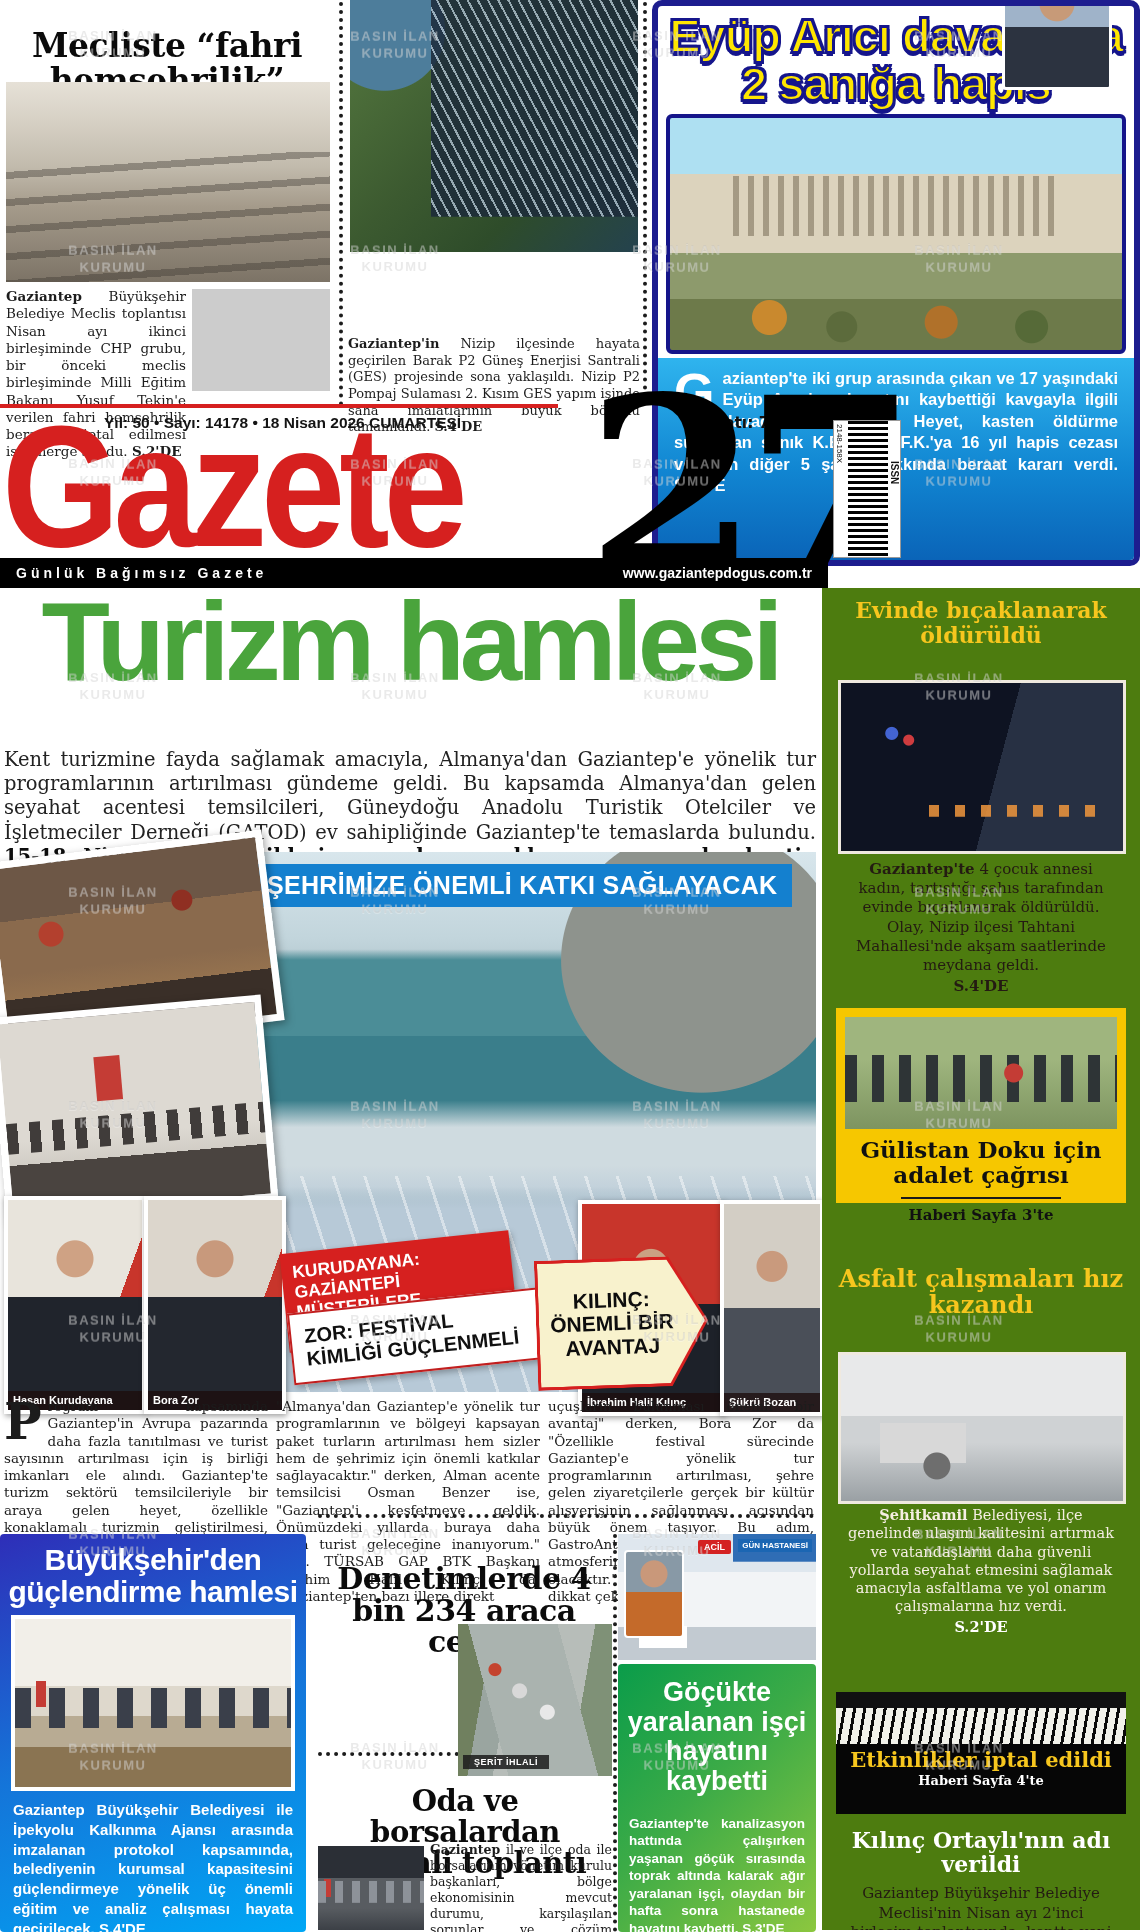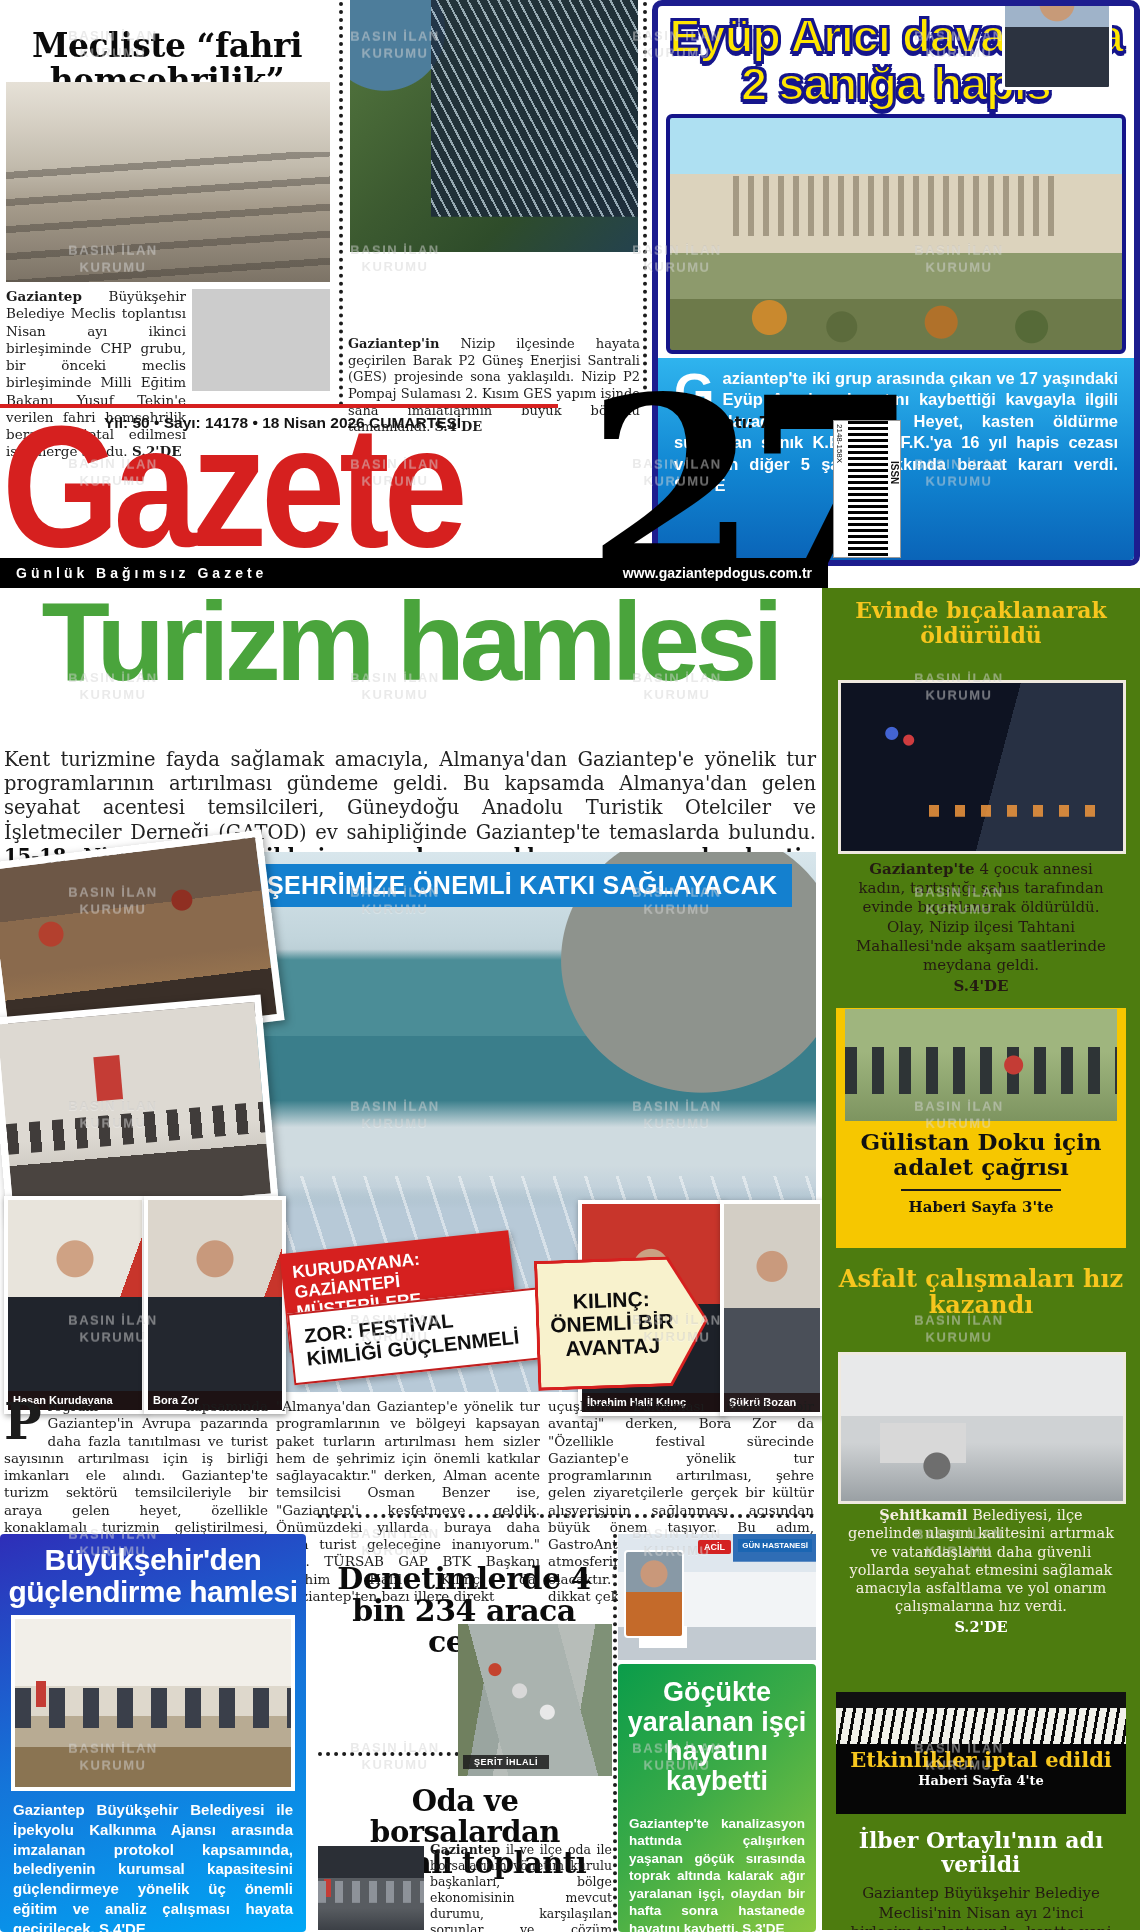--- a/index.html
+++ b/index.html
@@ -204,21 +204,21 @@
   #s1-photo{left:16px;top:92px;width:282px;height:168px;border:3px solid #efe9df;
     background:
       radial-gradient(circle at 18% 30%, rgba(80,120,255,.8) 0 6px, rgba(0,0,0,0) 7px),
       radial-gradient(circle at 24% 34%, rgba(255,70,70,.8) 0 5px, rgba(0,0,0,0) 6px),
       repeating-linear-gradient(90deg, rgba(240,150,60,.85) 0 10px, rgba(0,0,0,0) 10px 26px) 78% 78%/60% 7% no-repeat,
       linear-gradient(105deg,#0e1322 0 55%,#273043 55% 100%),
       #141b2e}
   .s1-body{left:22px;top:272px;width:274px;text-align:center;font-family:"DejaVu Serif",serif;font-size:15px;
     line-height:1.28;color:#241b12}
   .s1-body .ref{display:block;margin-top:2px}
-  #s2-card{left:14px;top:420px;width:290px;height:240px;background:#f6c700;box-sizing:border-box;padding:1px;text-align:center}
+  #s2-card{left:14px;top:420px;width:290px;height:195px;background:#f6c700;box-sizing:border-box;padding:9px;text-align:center}
   #s2-photo{position:relative;width:272px;height:112px;margin:0 auto;
     background:
       radial-gradient(circle at 62% 50%, #c43c35 0 9px, rgba(0,0,0,0) 10px),
       repeating-linear-gradient(90deg,#2e3436 0 12px, rgba(0,0,0,0) 12px 27px) 0 58%/100% 42% no-repeat,
       linear-gradient(180deg,#9fb57e 0 38%,#7d9460 100%)}
   .s2-title{margin-top:9px;color:#111;font-family:"DejaVu Serif",serif;font-weight:bold;font-size:23px;line-height:1.08}
   .s2-div{width:160px;height:2px;background:#1a1a1a;margin:9px auto 7px}
   .s2-ref{font-weight:bold;font-size:15px;font-family:"DejaVu Serif",serif;color:#111}
   .s3-title{left:10px;top:678px;width:298px;text-align:center;color:#f7c61e;font-family:"DejaVu Serif",serif;
     font-weight:bold;font-size:24px;line-height:1.1}
@@ -358,21 +358,21 @@
     <div class="sabs s3-title">Asfalt çalışmaları hız kazandı</div>
     <div class="sabs ph" id="s3-photo"></div>
     <div class="sabs s3-body"><b class="lead-in">Şehitkamil</b><span> Belediyesi, ilçe genelinde ulaşım kalitesini artırmak ve vatandaşların daha güvenli yollarda seyahat etmesini sağlamak amacıyla asfaltlama ve yol onarım çalışmalarına hız verdi.</span><b class="ref">S.2'DE</b></div>
 
     <div class="sabs" id="s4-card">
       <div id="s4-photo"></div>
       <div class="s4-title">Etkinlikler iptal edildi</div>
       <div class="s4-ref">Haberi Sayfa 4'te</div>
     </div>
 
-    <div class="sabs s5-title">İlber Ortaylı'nın adı verildi</div>
+    <div class="sabs s5-title">Kılınç Ortaylı'nın adı verildi</div>
     <div class="sabs s5-body">Gaziantep Büyükşehir Belediye Meclisi'nin Nisan ayı 2'inci birleşim toplantısında, kentte yeni açılan imar yoluna Prof. Dr. İlber Ortaylı isminin verilmesi kararlaştırıldı.</div>
   </div>
 
   <div id="watermark-layer">
       <div class="wm" style="left: 38px; top: 28px;">
         <div>BASIN İLAN</div>
         <div>KURUMU</div>
       </div>
       <div class="wm" style="left: 320px; top: 28px;">
         <div>BASIN İLAN</div>

